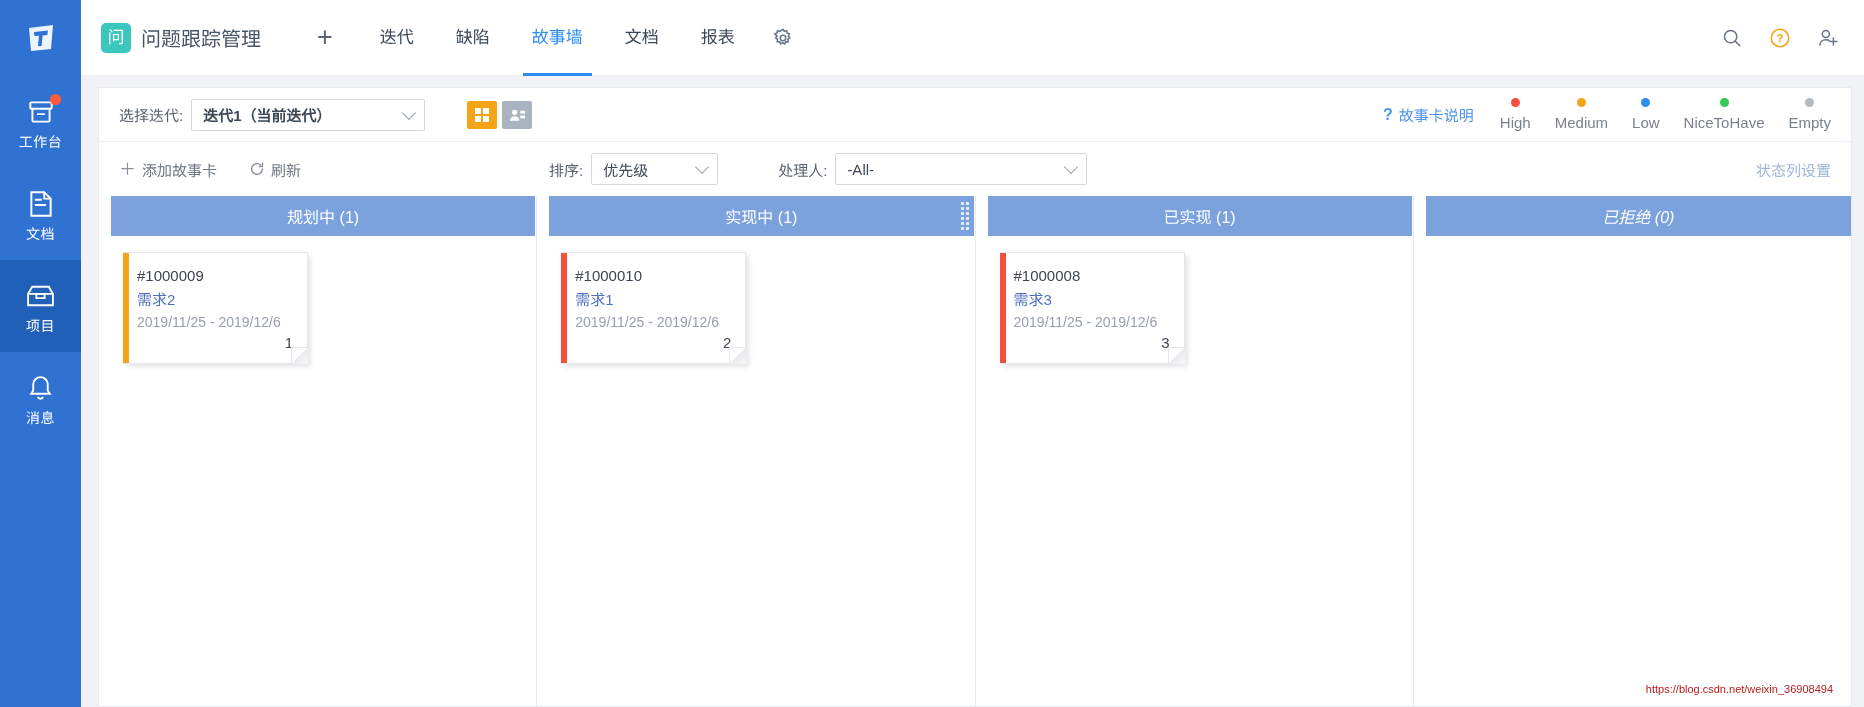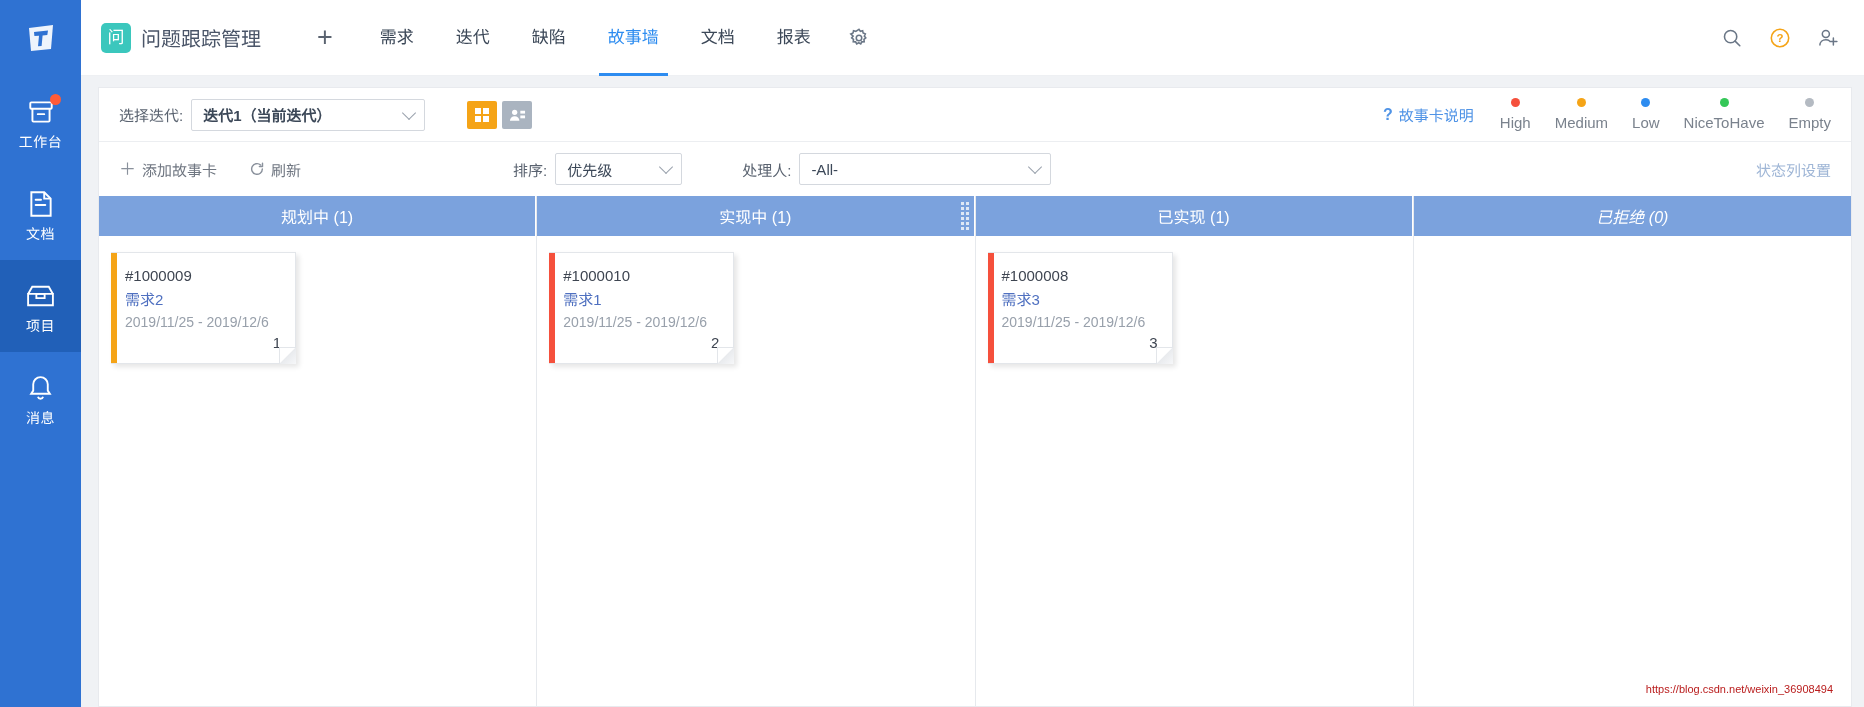--- a/index.html
+++ b/index.html
@@ -284,21 +284,21 @@
     gap: 6px;
     color: #6f7681;
     font-size: 15px;
     cursor: pointer;
     margin-right: 32px;
     white-space: nowrap;
   }
   .act-btn .gl { font-size: 17px; color: #8a919c; line-height: 1; }
   .r2-left { display: flex; align-items: center; }
   .r2-mid { display: flex; align-items: center; margin-left: 180px; gap: 0; }
-  .r2-mid .grp { display: flex; align-items: center; }
+  .r2-mid .grp { display: flex; align-items: center; margin-left: 36px; }
   .r2-mid .grp + .grp { margin-left: 60px; }
   .status-cfg {
     margin-left: auto;
     color: #9fb6d6;
     font-size: 15px;
     cursor: pointer;
     white-space: nowrap;
   }
 
   
@@ -312,20 +312,21 @@
     border-top: none;
     overflow: hidden;
   }
   .col {
     flex: 1;
     display: flex;
     flex-direction: column;
     min-width: 0;
     border-right: 1px solid #e6e9ed;
     background: #fff;
+    margin-left: 12px;
   }
   .col:last-child { border-right: none; }
   .col-head {
     height: 40px;
     min-height: 40px;
     background: #7ba2dd;
     color: #ffffff;
     display: flex;
     align-items: center;
     justify-content: center;
@@ -480,21 +481,20 @@
 
   <div class="right">
 
     <div class="header">
       <div class="proj">
         <div class="proj-badge">问</div>
         <div class="proj-name">问题跟踪管理</div>
       </div>
       <div class="plus-btn">+</div>
       <div class="navtabs" id="navtabs">
-          <div class="navtab">需求</div>
           <div class="navtab">迭代</div>
           <div class="navtab">缺陷</div>
           <div class="navtab active">故事墙</div>
           <div class="navtab">文档</div>
           <div class="navtab">报表</div>
         </div>
       <div class="gear-btn">
         <svg width="22" height="22" viewBox="0 0 24 24" fill="none" stroke="#6a7686" stroke-width="1.7">
           <circle cx="12" cy="12" r="3"></circle>
           <path d="M12 2.6l1.5 2.1 2.5-.6.5 2.5 2.4 1-1.1 2.3 1.6 2-2 1.6.3 2.5-2.6.2-1.2 2.3-2.2-1.3-2.2 1.3-1.2-2.3-2.6-.2.3-2.5-2-1.6 1.6-2L3.1 7.6l2.4-1 .5-2.5 2.5.6z"></path>

